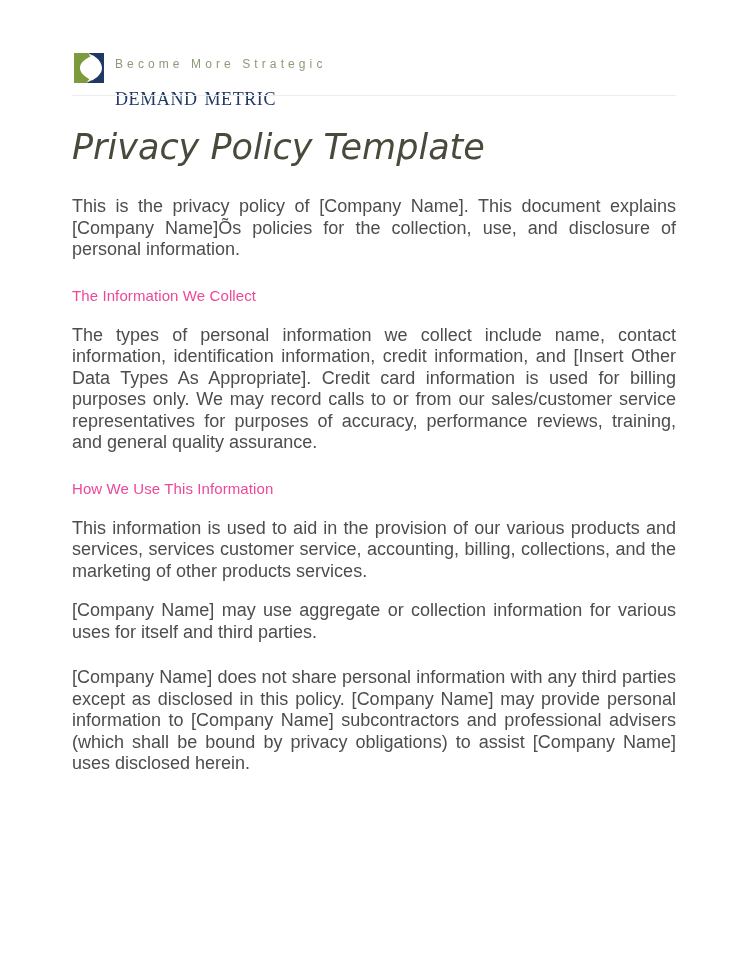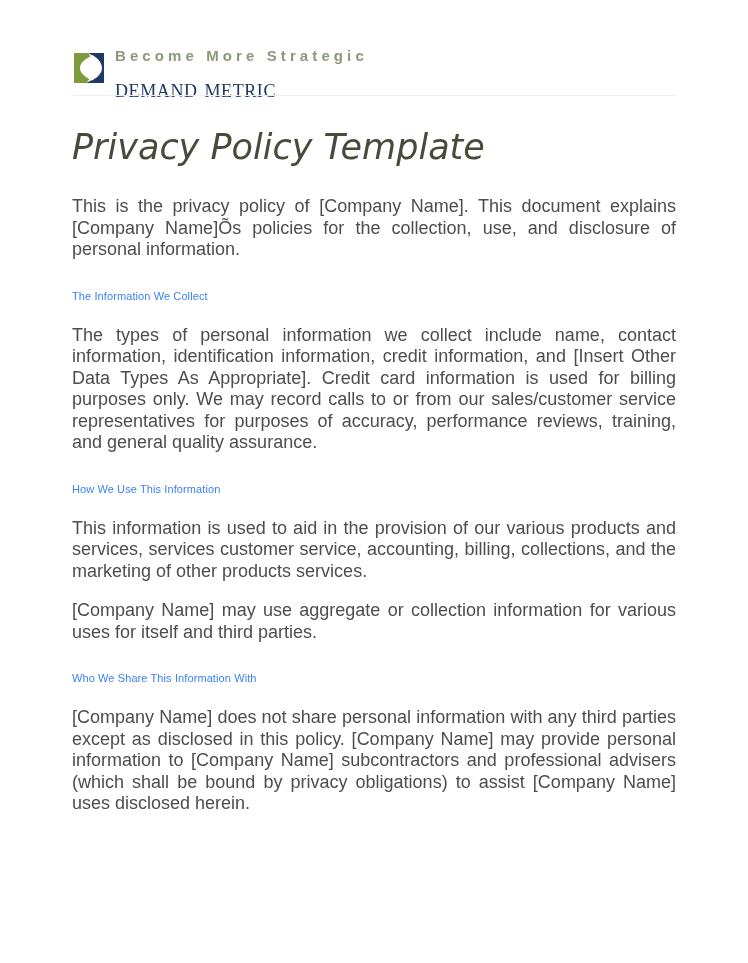--- a/index.html
+++ b/index.html
@@ -47,26 +47,26 @@
   }
   .logo-mark svg { display: block; }
 
   .brand-text {
     margin-left: 9px;
     display: flex;
     flex-direction: column;
     justify-content: flex-start;
   }
   .tagline {
-    font-size: 15px;
+    font-size: 12px;
     letter-spacing: 4.1px;
     color: #8a9a78;
-    font-weight: 700;
+    font-weight: 400;
     line-height: 12px;
-    margin-top: 6px;
+    margin-top: 14px;
     white-space: nowrap;
     font-family: "Liberation Sans", sans-serif;
   }
   .wordmark {
     font-size: 25px;
     line-height: 27px;
     color: #1f3864;
     font-variant: small-caps;
     text-transform: lowercase;
     letter-spacing: 0.6px;
@@ -98,24 +98,24 @@
     line-height: 42px;
     font-weight: 400;
     color: #4a4a3c;
     margin: 0 0 28px 0;
     letter-spacing: 0px;
     font-family: "DejaVu Sans", sans-serif;
     font-style: italic;
   }
 
   h2.section-heading {
-    font-size: 11px;
+    font-size: 15px;
     line-height: 22px;
     font-weight: 400;
-    color: #3b82f6;
+    color: #ec4899;
     margin: 0 0 18px 0;
     letter-spacing: 0.1px;
     font-family: "Liberation Sans", sans-serif;
   }
 
   p.body-text {
     font-size: 18px;
     line-height: 21.5px;
     color: #4d4d4d;
     margin: 0 0 18px 0;
@@ -163,18 +163,17 @@
     <p class="body-text">The types of personal information we collect include name, contact information, identification information, credit information, and [Insert Other Data Types As Appropriate]. Credit card information is used for billing purposes only. We may record calls to or from our sales/customer service representatives for purposes of accuracy, performance reviews, training, and general quality assurance.</p>
 
     <div class="spacer-md"></div>
 
     <h2 class="section-heading">How We Use This Information</h2>
     <p class="body-text">This information is used to aid in the provision of our various products and services, services customer service, accounting, billing, collections, and the marketing of other products services.</p>
     <p class="body-text">[Company Name] may use aggregate or collection information for various uses for itself and third parties.</p>
 
     <div class="spacer-md"></div>
 
-    <h2 class="section-heading">Who We Share This Information With</h2>
     <p class="body-text">[Company Name] does not share personal information with any third parties except as disclosed in this policy. [Company Name] may provide personal information to [Company Name] subcontractors and professional advisers (which shall be bound by privacy obligations) to assist [Company Name] uses disclosed herein.</p>
 
   </div>
 
 </div>
 
 </body></html>

